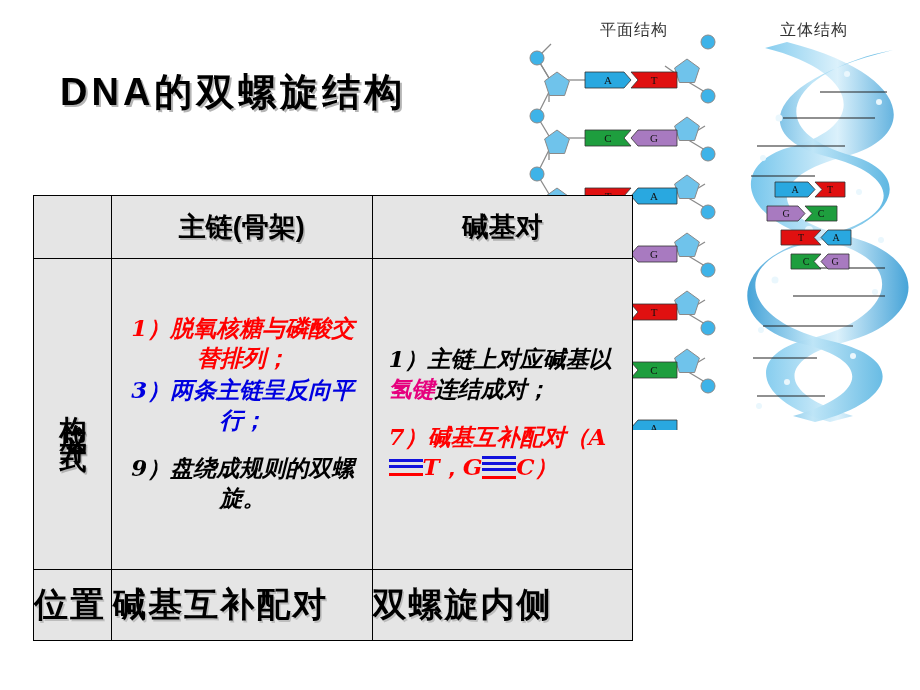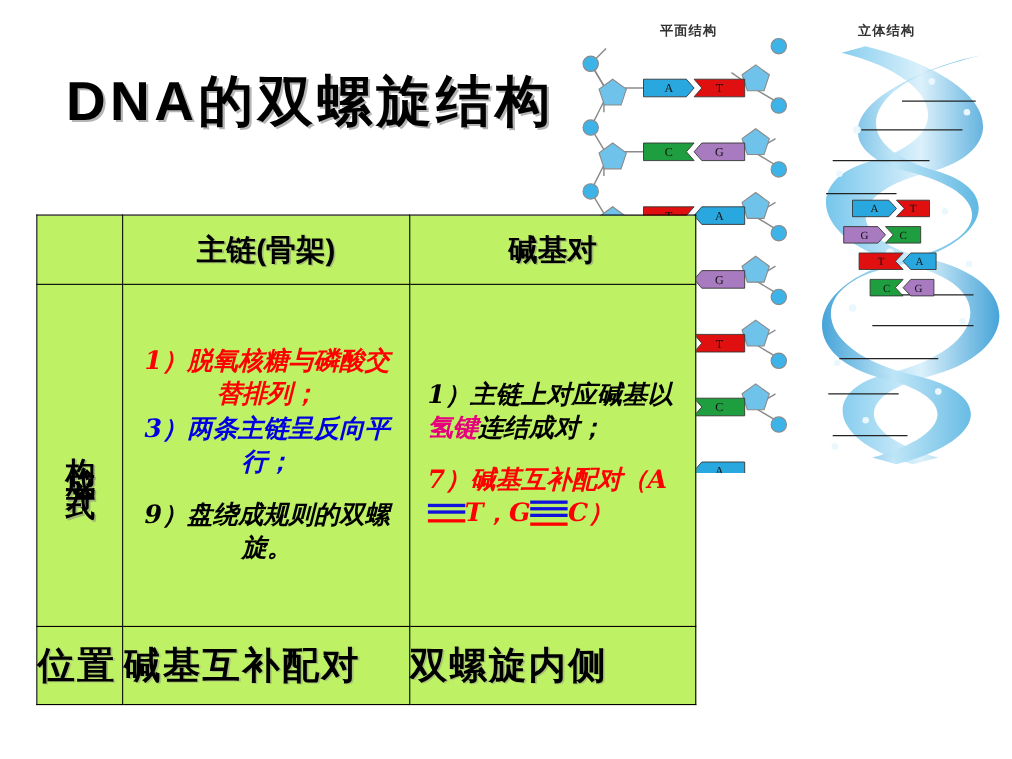--- a/index.html
+++ b/index.html
@@ -18,21 +18,21 @@
     position: relative;
     width: 920px;
     height: 690px;
   }
 
   
   #slide-title {
     position: absolute;
     left: 60px;
     top: 62px;
-    font-size: 50px;
+    font-size: 38px;
     line-height: 60px;
     font-weight: bold;
     color: #000000;
     letter-spacing: 4px;
     white-space: nowrap;
     text-shadow: 2px 2px 0 rgba(120,120,120,0.55);
   }
 
   
   #info-table {
@@ -42,21 +42,21 @@
     width: 600px;
     height: 442px;
     border-collapse: collapse;
     table-layout: fixed;
     background: transparent;
   }
   #info-table td {
     border: 1.5px solid #000000;
     vertical-align: middle;
     padding: 0;
-    background: #bef264;
+    background: #e5e5e5;
   }
   .col-label { width: 60px; }
   .col-a { width: 200px; }
   .col-b { width: 200px; }
 
   .row-head td { height: 62px; }
   .row-main td { height: 310px; }
   .row-pos td { height: 70px; }
 
   .head-text {
@@ -138,23 +138,23 @@
   .bond.double i:nth-child(2) { top: 7px; }
   .bond.double i:nth-child(3) { top: 15px; }
   .bond.triple i:nth-child(1) { top: -2px; }
   .bond.triple i:nth-child(2) { top: 4px; }
   .bond.triple i:nth-child(3) { top: 10px; }
   .bond.triple i:nth-child(4) { top: 18px; }
 
   
   .fig-caption {
     position: absolute;
-    font-size: 12px;
+    font-size: 16px;
     color: #333333;
-    font-weight: bold;
+    font-weight: normal;
     letter-spacing: 1px;
     white-space: nowrap;
   }
   #cap-planar { left: 600px; top: 20px; }
   #cap-3d { left: 780px; top: 20px; }
 
   
   #fig-planar {
     position: absolute;
     left: 515px;

